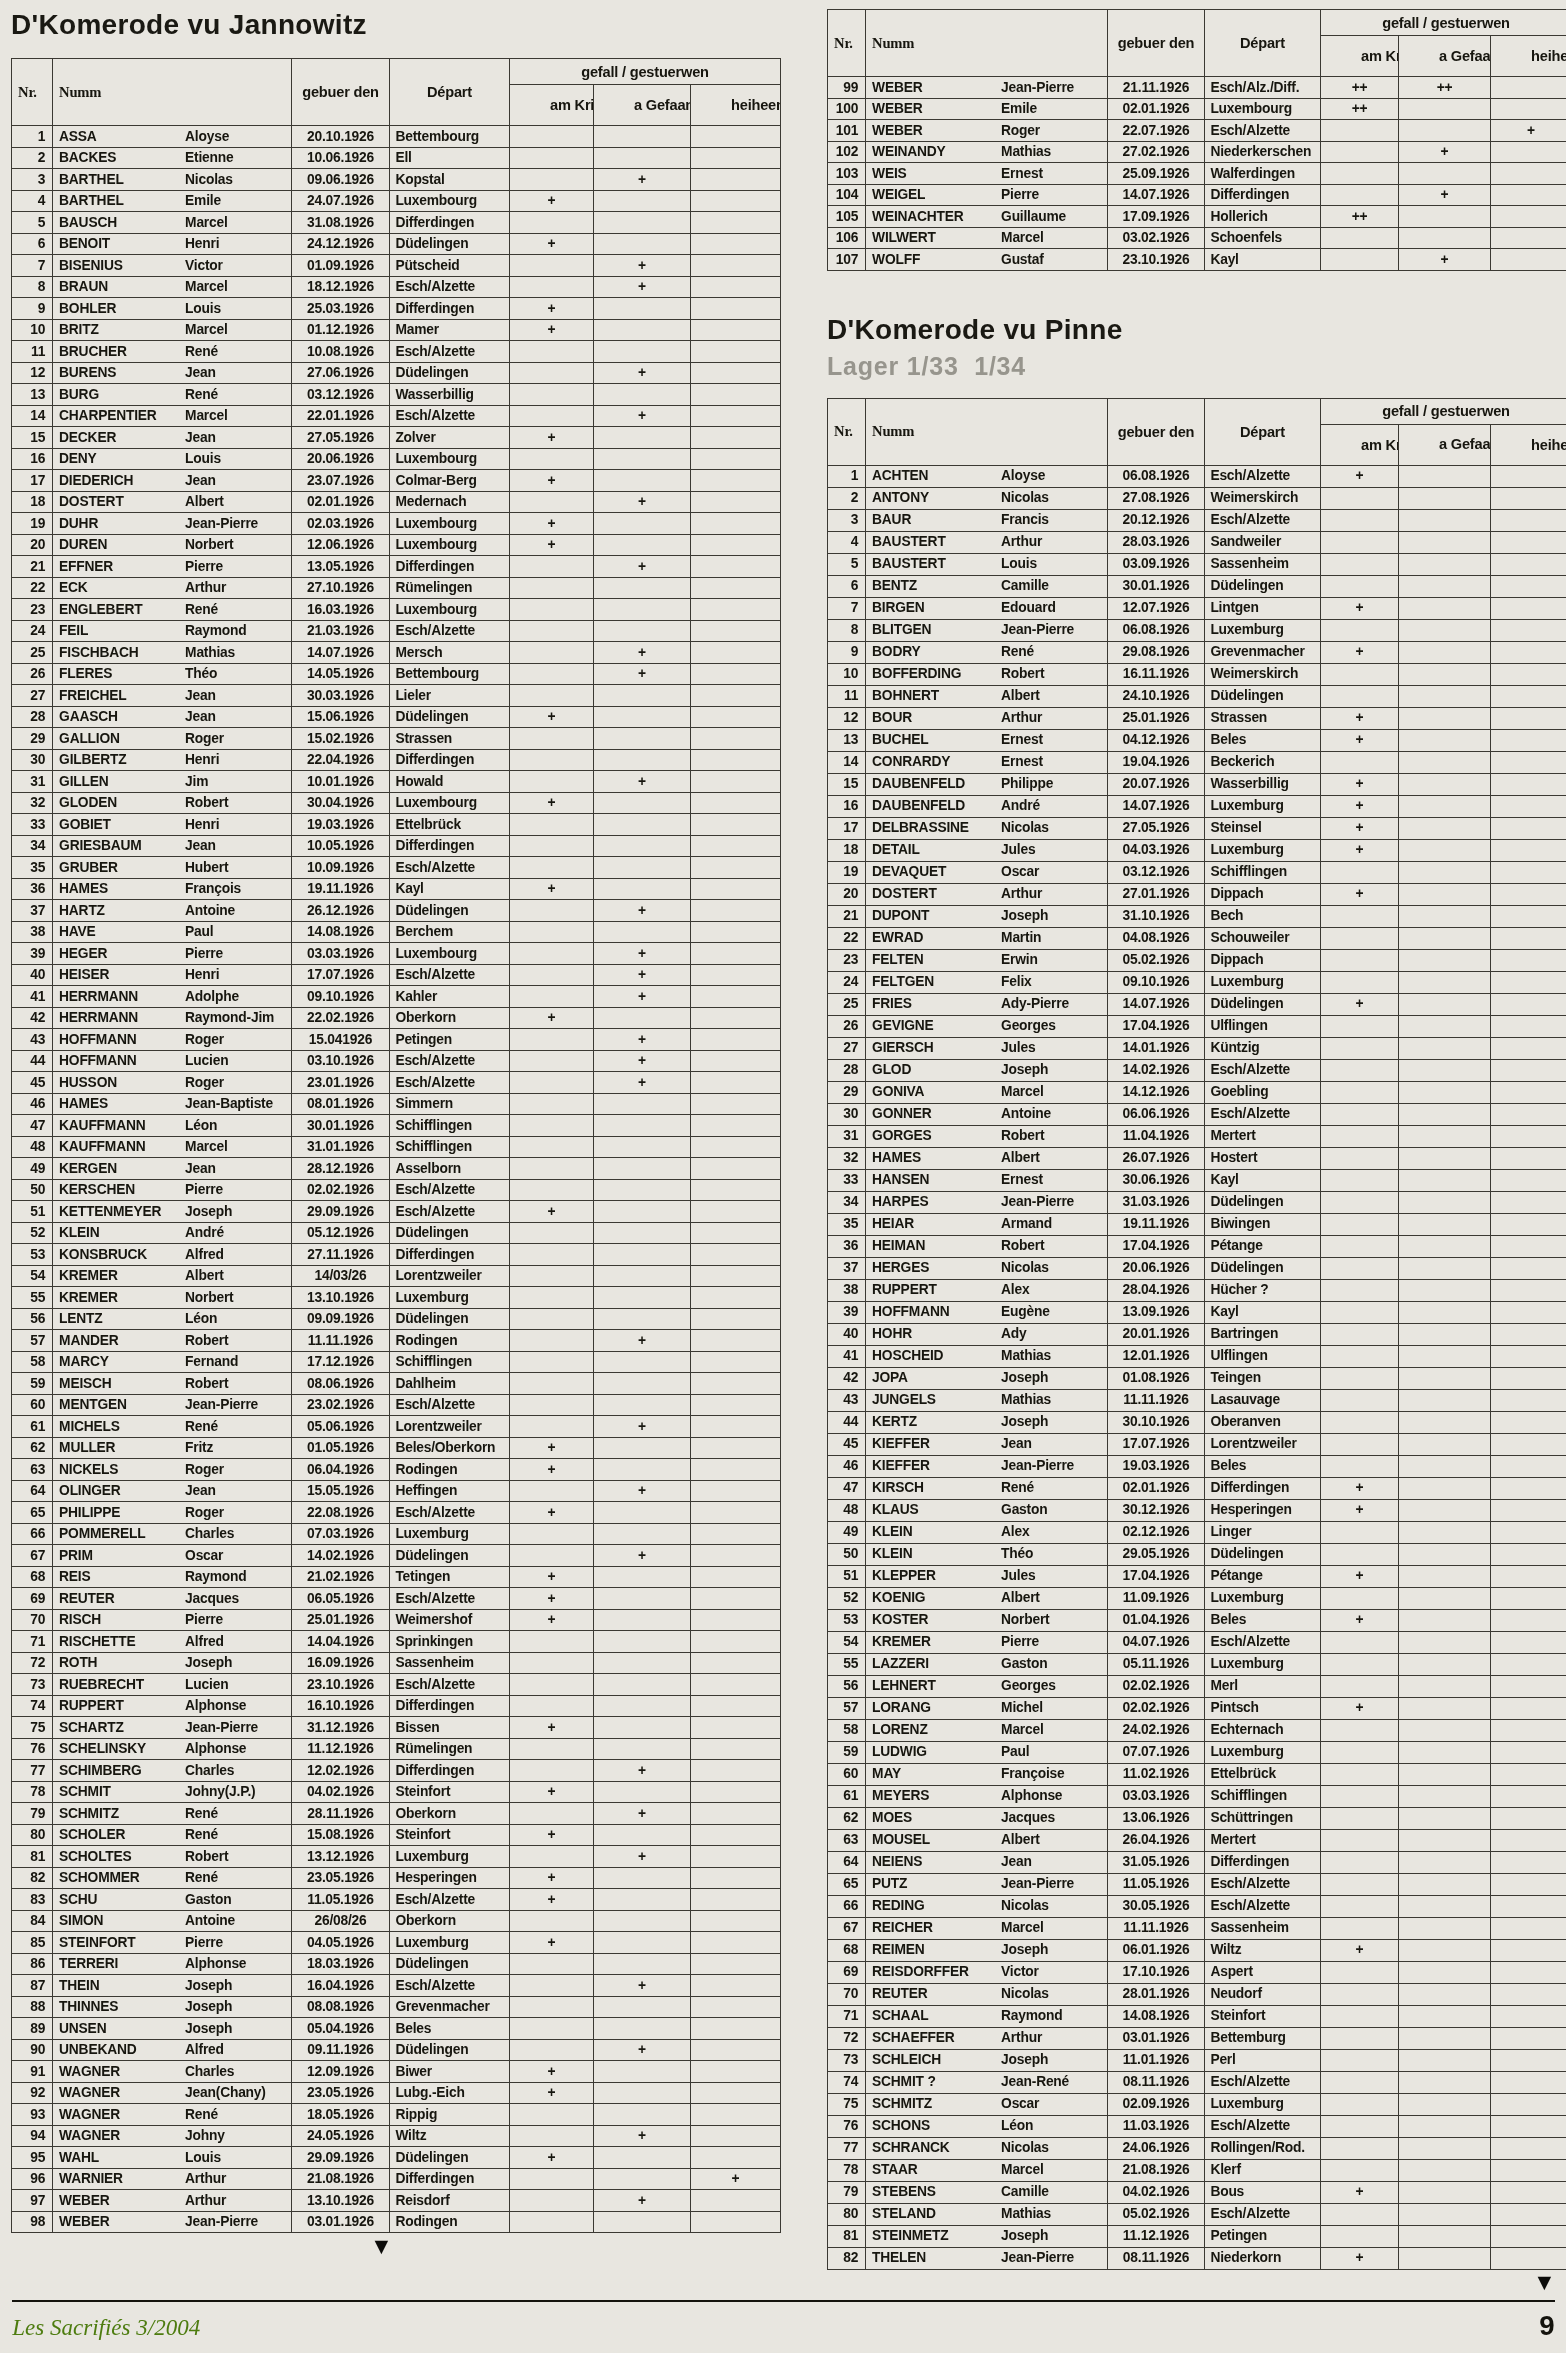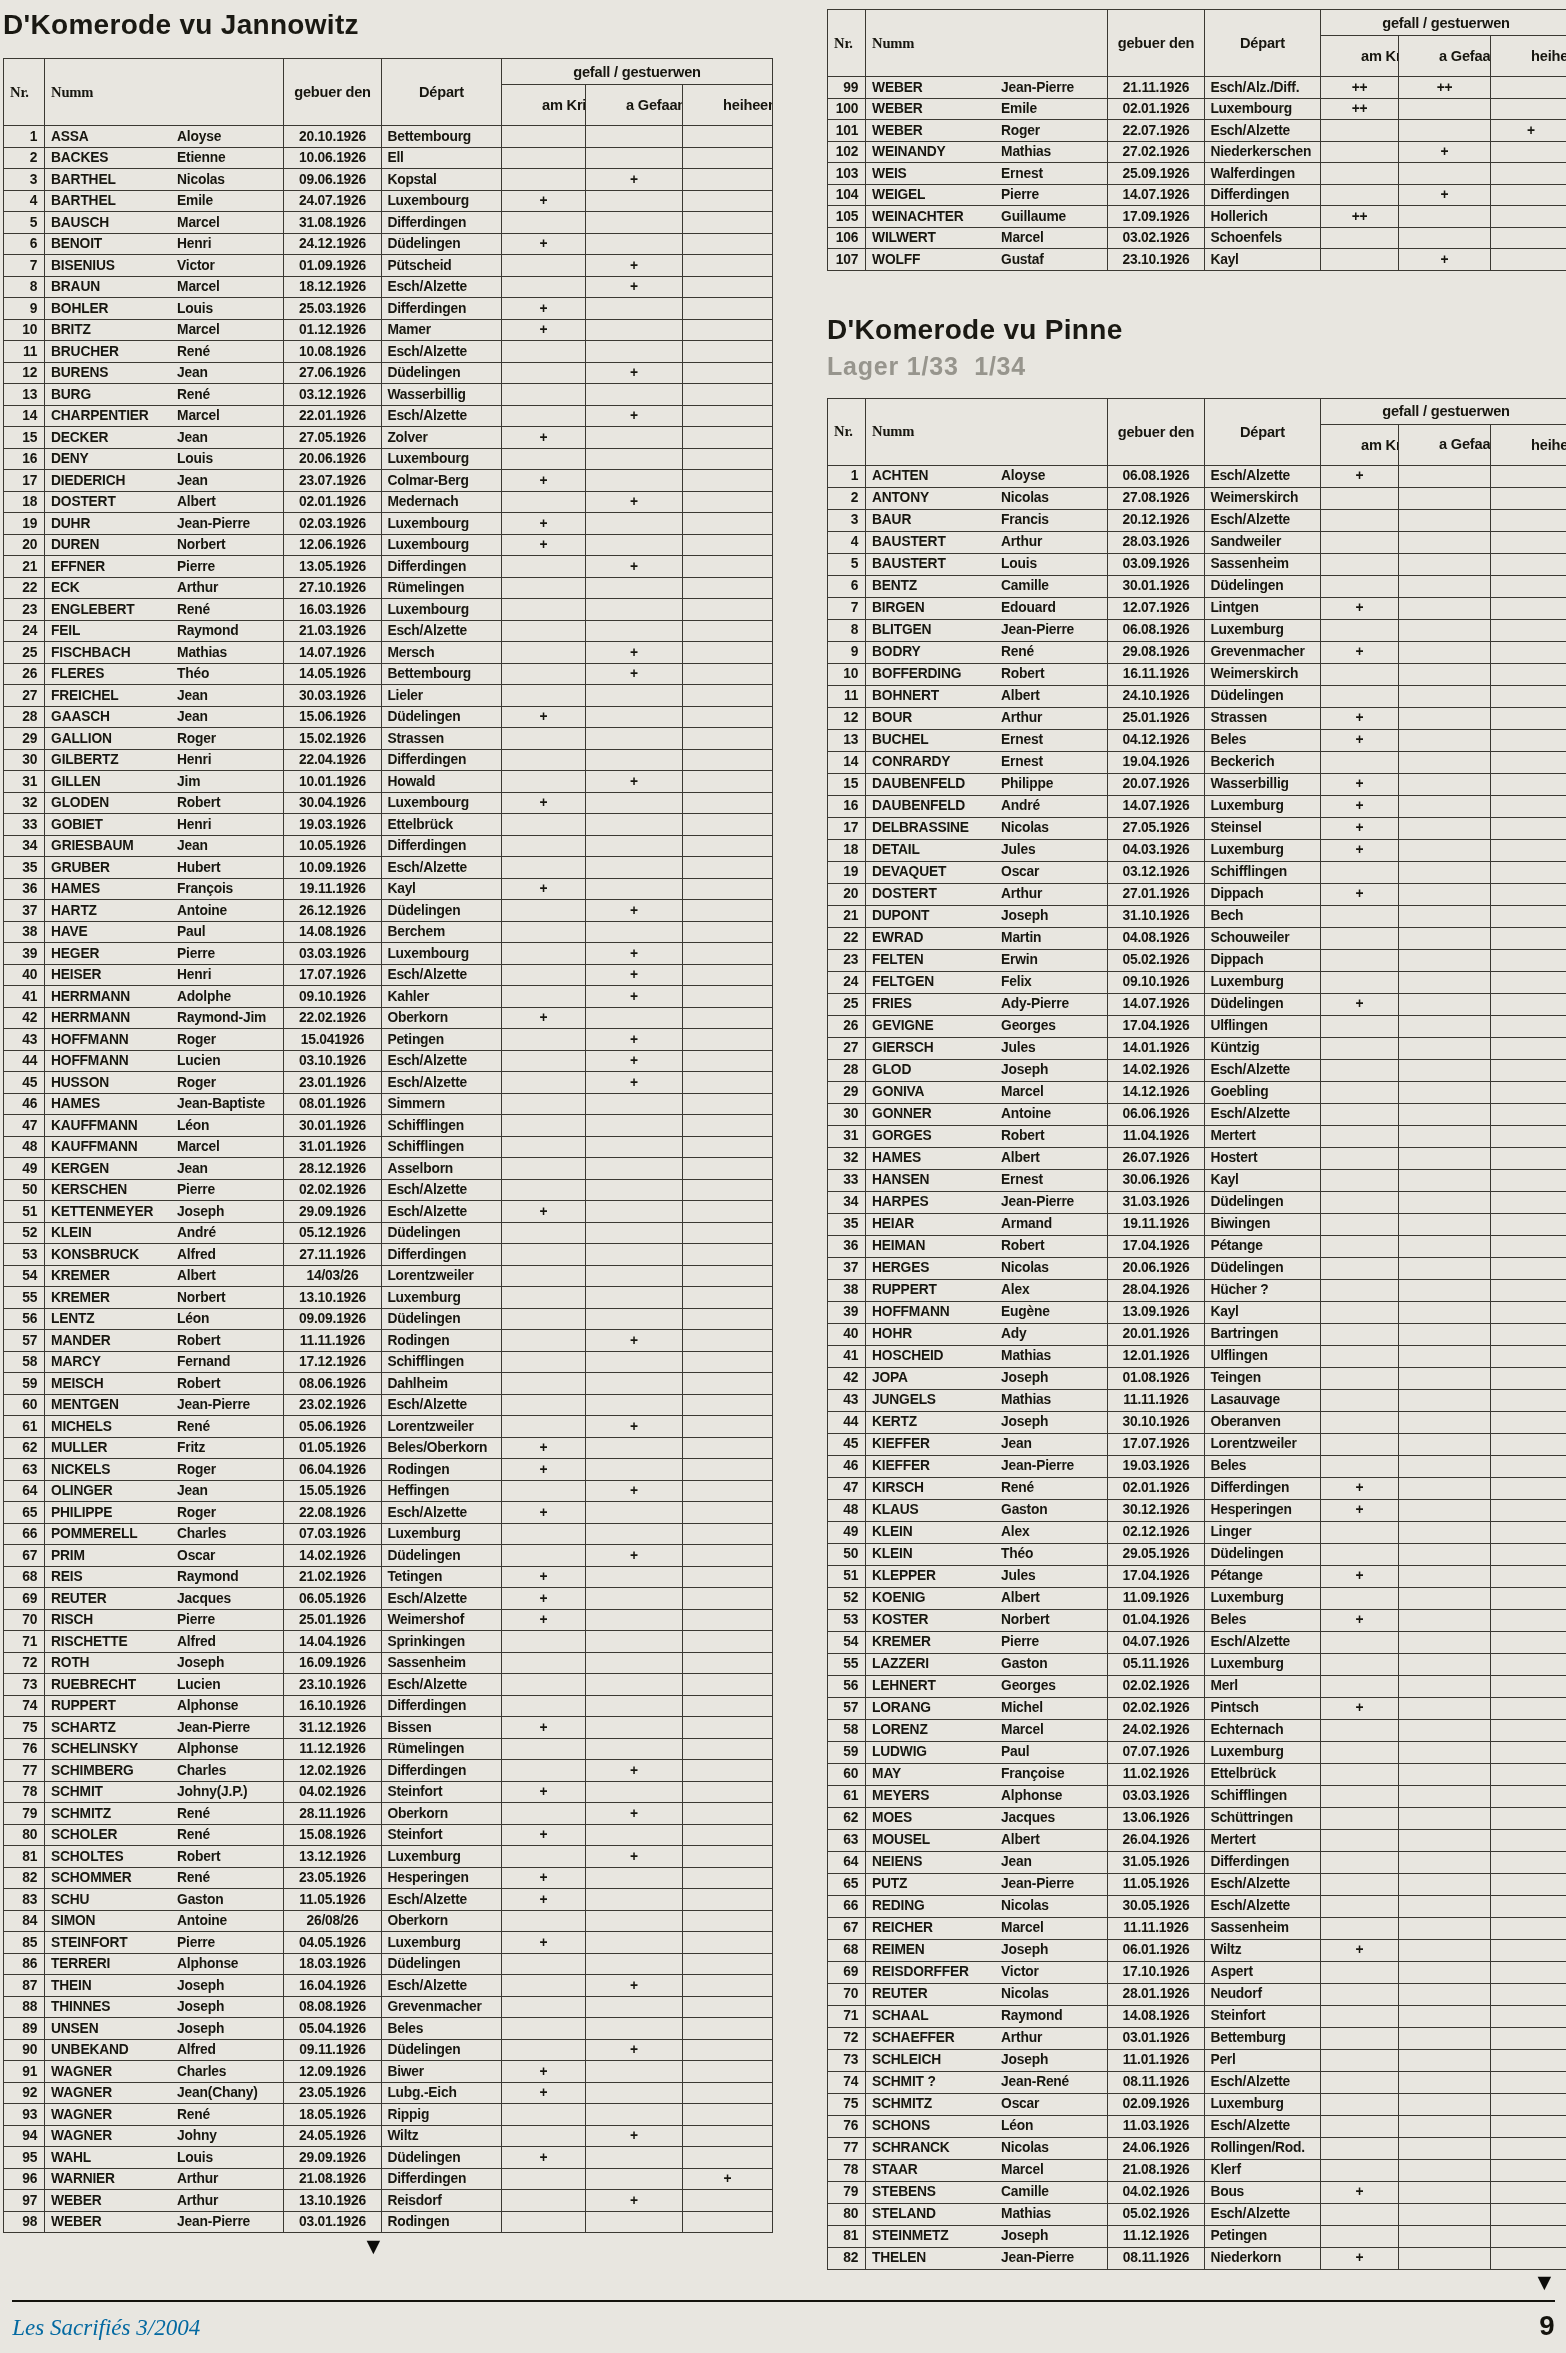--- a/index.html
+++ b/index.html
@@ -5,21 +5,21 @@
   * { box-sizing: border-box; margin: 0; padding: 0; }
   html, body { width: 1567px; height: 2354px; }
   body {
     position: relative;
     background: #e8e6e0;
     font-family: "Liberation Sans", sans-serif;
     color: #17160f;
     overflow: hidden;
   }
   .col { position: absolute; top: 9.2px; }
-  .col-left  { left: 3px;  width: 769px; }
+  .col-left  { left: 11px;  width: 769px; }
   .col-right { left: 827px; width: 745px; }
 
   .title-block h1 {
     font-size: 28px; font-weight: 800; letter-spacing: 0.3px; color: #1a1913;
   }
   .title-block h2 {
     font-size: 25px; font-weight: 700; color: #97958d; margin-top: 6.1px;
     letter-spacing: 0.8px; white-space: pre;
   }
   .title-block.second { margin-top: 43px; }
@@ -62,21 +62,21 @@
   .cont-arrow.left  { margin-left: 359px; }
   .cont-arrow.right { margin-left: 706px; }
 
   .footer {
     position: absolute; left: 12.3px; right: 12.3px; bottom: 12.3px;
     border-top: 2.3px solid #14130d; padding-top: 7.7px;
     display: flex; justify-content: space-between; align-items: baseline;
   }
   .footer-journal {
     font-family: "Liberation Serif", serif; font-style: italic;
-    font-size: 23px; color: #0369a1;
+    font-size: 23px; color: #4d7c0f;
   }
   .footer-page { font-size: 27.6px; font-weight: 800; color: #14130d; }
 </style>
 </head>
 <body>
 
 <div class="col col-left">
   <div class="title-block">
     <h1>D'Komerode vu Jannowitz</h1>
   </div>

